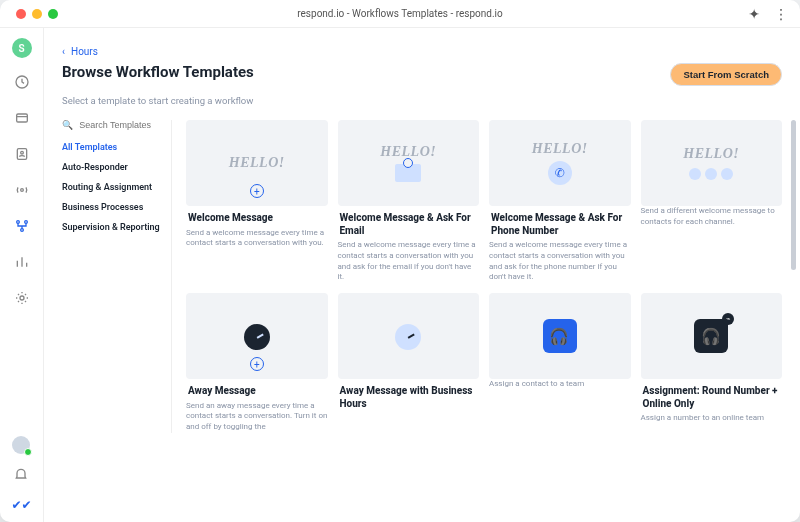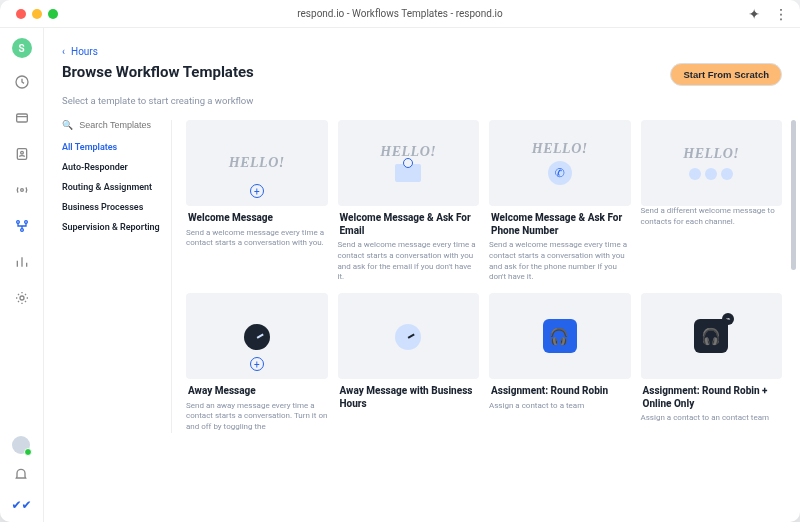--- a/index.html
+++ b/index.html
@@ -188,28 +188,27 @@
               <div class="thumb">
                 <div class="icon-clock blue"></div>
               </div>
               <h3>Away Message with Business Hours</h3>
               <p></p>
             </div>
             <div class="card">
               <div class="thumb">
                 <div class="person-tile blue">🎧</div>
               </div>
-              <h3>Assignment: Round Robin</h3>
               <p>Assign a contact to a team</p>
             </div>
             <div class="card">
               <div class="thumb">
                 <div class="person-tile dark">🎧<div class="wifi-badge">⌁</div></div>
               </div>
-              <h3>Assignment: Round Robin + Online Only</h3>
-              <p>Assign a contact to an contact team</p>
+              <h3>Assignment: Round Number + Online Only</h3>
+              <p>Assign a number to an online team</p>
             </div>
           </div>
       </div>
     </div>
   </div>
   <div class="scrollhint"></div>
 </div>
 
 </body></html>

